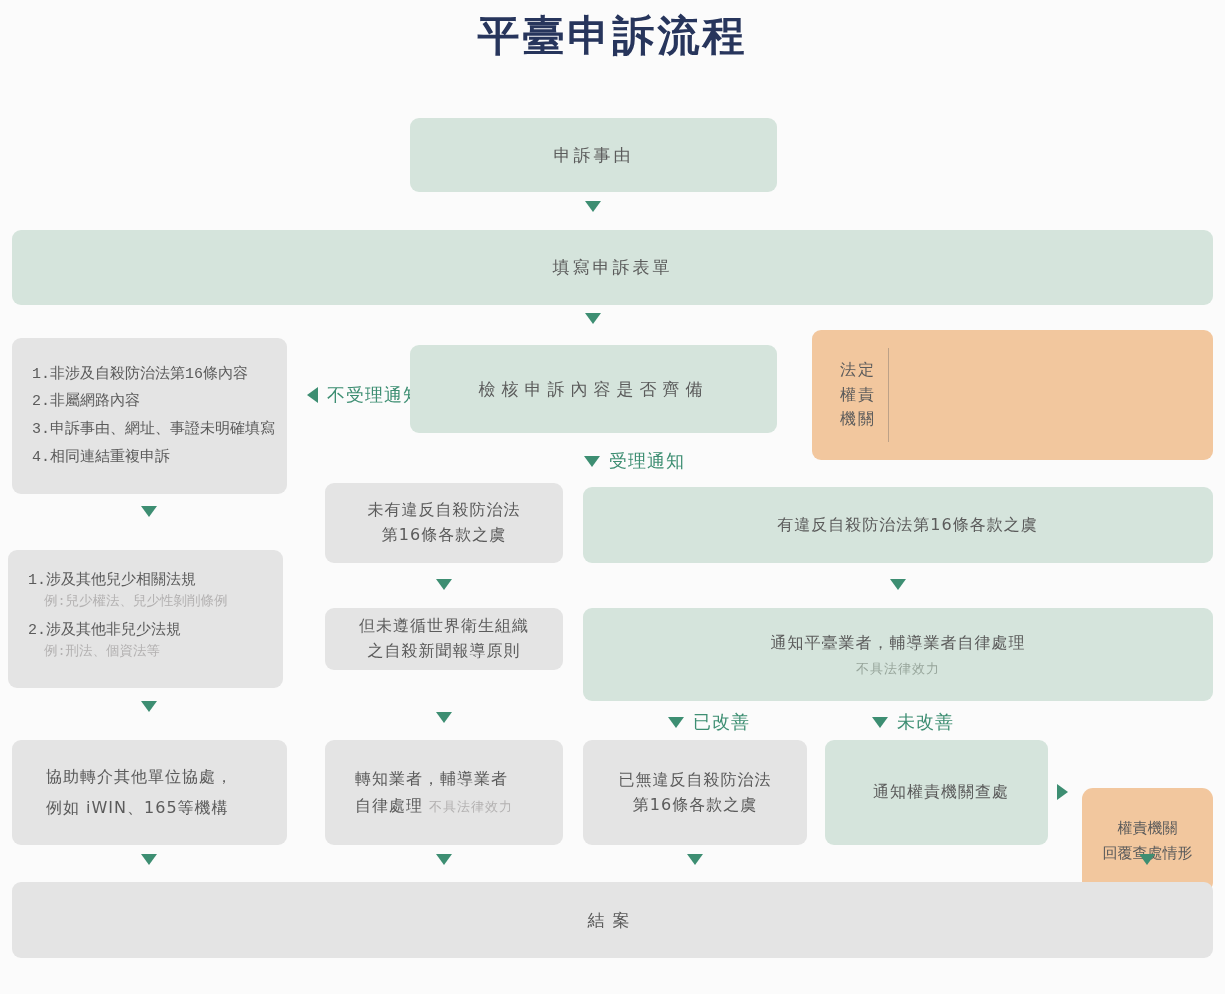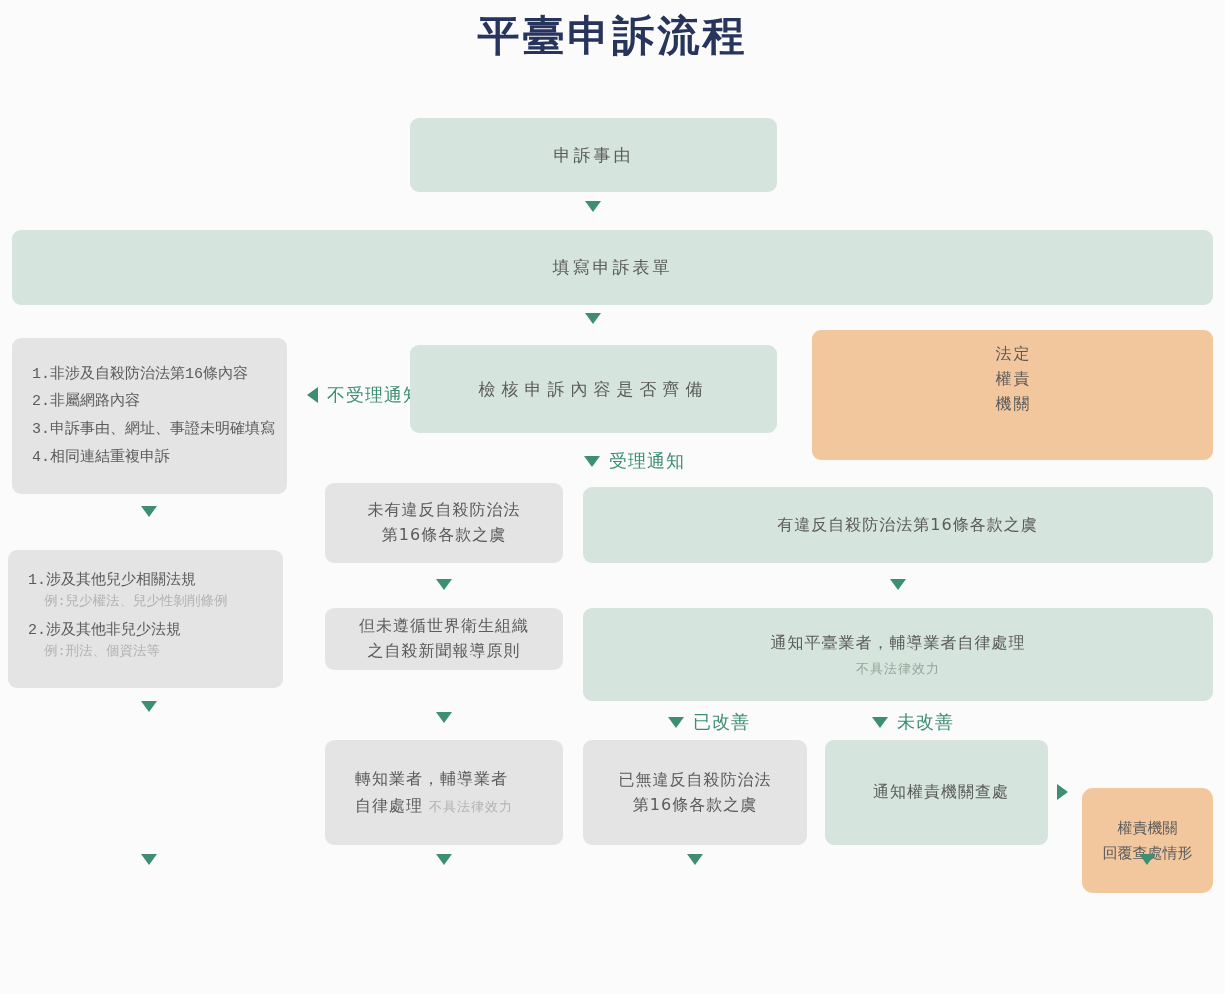--- a/index.html
+++ b/index.html
@@ -22,21 +22,21 @@
   .left-align{align-items:flex-start;}
   .tri-down{width:0;height:0;border-left:8px solid transparent;border-right:8px solid transparent;
     border-top:11px solid #3d8e72;}
   .tri-left{width:0;height:0;border-top:8px solid transparent;border-bottom:8px solid transparent;
     border-right:11px solid #3d8e72;}
   .tri-right{width:0;height:0;border-top:8px solid transparent;border-bottom:8px solid transparent;
     border-left:11px solid #3d8e72;}
   .abs{position:absolute;}
   .flow-label{position:absolute;display:flex;align-items:center;gap:9px;
     color:#3d8e72;font-size:18px;letter-spacing:1px;white-space:nowrap;}
-  .authority{flex-direction:column;justify-content:flex-start;padding:12px 14px;}
+  .authority{flex-direction:row;justify-content:flex-start;padding:12px 14px;}
   .authority .side-label{font-size:16px;line-height:1.55;letter-spacing:2px;text-align:center;
     padding:0 12px 0 14px;}
   .authority .divider{width:1px;align-self:stretch;margin:6px 0;background:rgba(91,91,91,.35);}
   .authority .detail{font-size:11.5px;line-height:1.68;padding-left:12px;color:#5b5b5b;}
   .authority .detail .indent{padding-left:15px;}
   .inline-sub{font-size:13px;color:#b3b1b1;letter-spacing:1px;margin-left:6px;}
 </style>
 </head>
 <body>
 
@@ -119,20 +119,24 @@
 
   <div class="flow-label" style="left:668px;top:710px;">
     <span class="tri-down"></span>
     <span>已改善</span>
   </div>
   <div class="flow-label" style="left:872px;top:710px;">
     <span class="tri-down"></span>
     <span>未改善</span>
   </div>
 
+  <div class="box gray t-md left-align" style="left:12px;top:740px;width:275px;height:105px;padding-left:34px;line-height:1.9;">
+    <div>協助轉介其他單位協處，</div>
+    <div>例如 iWIN、165等機構</div>
+  </div>
 
   <div class="box gray t-md left-align" style="left:325px;top:740px;width:238px;height:105px;padding-left:30px;line-height:1.65;">
     <div>轉知業者，輔導業者</div>
     <div>
       <span>自律處理</span><span class="inline-sub">不具法律效力</span>
     </div>
   </div>
 
   <div class="box gray t-md" style="left:583px;top:740px;width:224px;height:105px;">
     <div>已無違反自殺防治法</div>
@@ -148,14 +152,17 @@
   <div class="box orange" style="left:1082px;top:740px;width:131px;height:105px;font-size:15px;line-height:1.65;border-radius:11px;margin-top:48px;">
     <div>權責機關</div>
     <div>回覆查處情形</div>
   </div>
 
   <div class="abs tri-down" style="left:141px;top:854px;"></div>
   <div class="abs tri-down" style="left:436px;top:854px;"></div>
   <div class="abs tri-down" style="left:687px;top:854px;"></div>
   <div class="abs tri-down" style="left:1139px;top:854px;"></div>
 
+  <div class="box gray t-close" style="left:12px;top:882px;width:1201px;height:76px;">
+    <span>結案</span>
+  </div>
 
 </div>
 
 </body></html>

